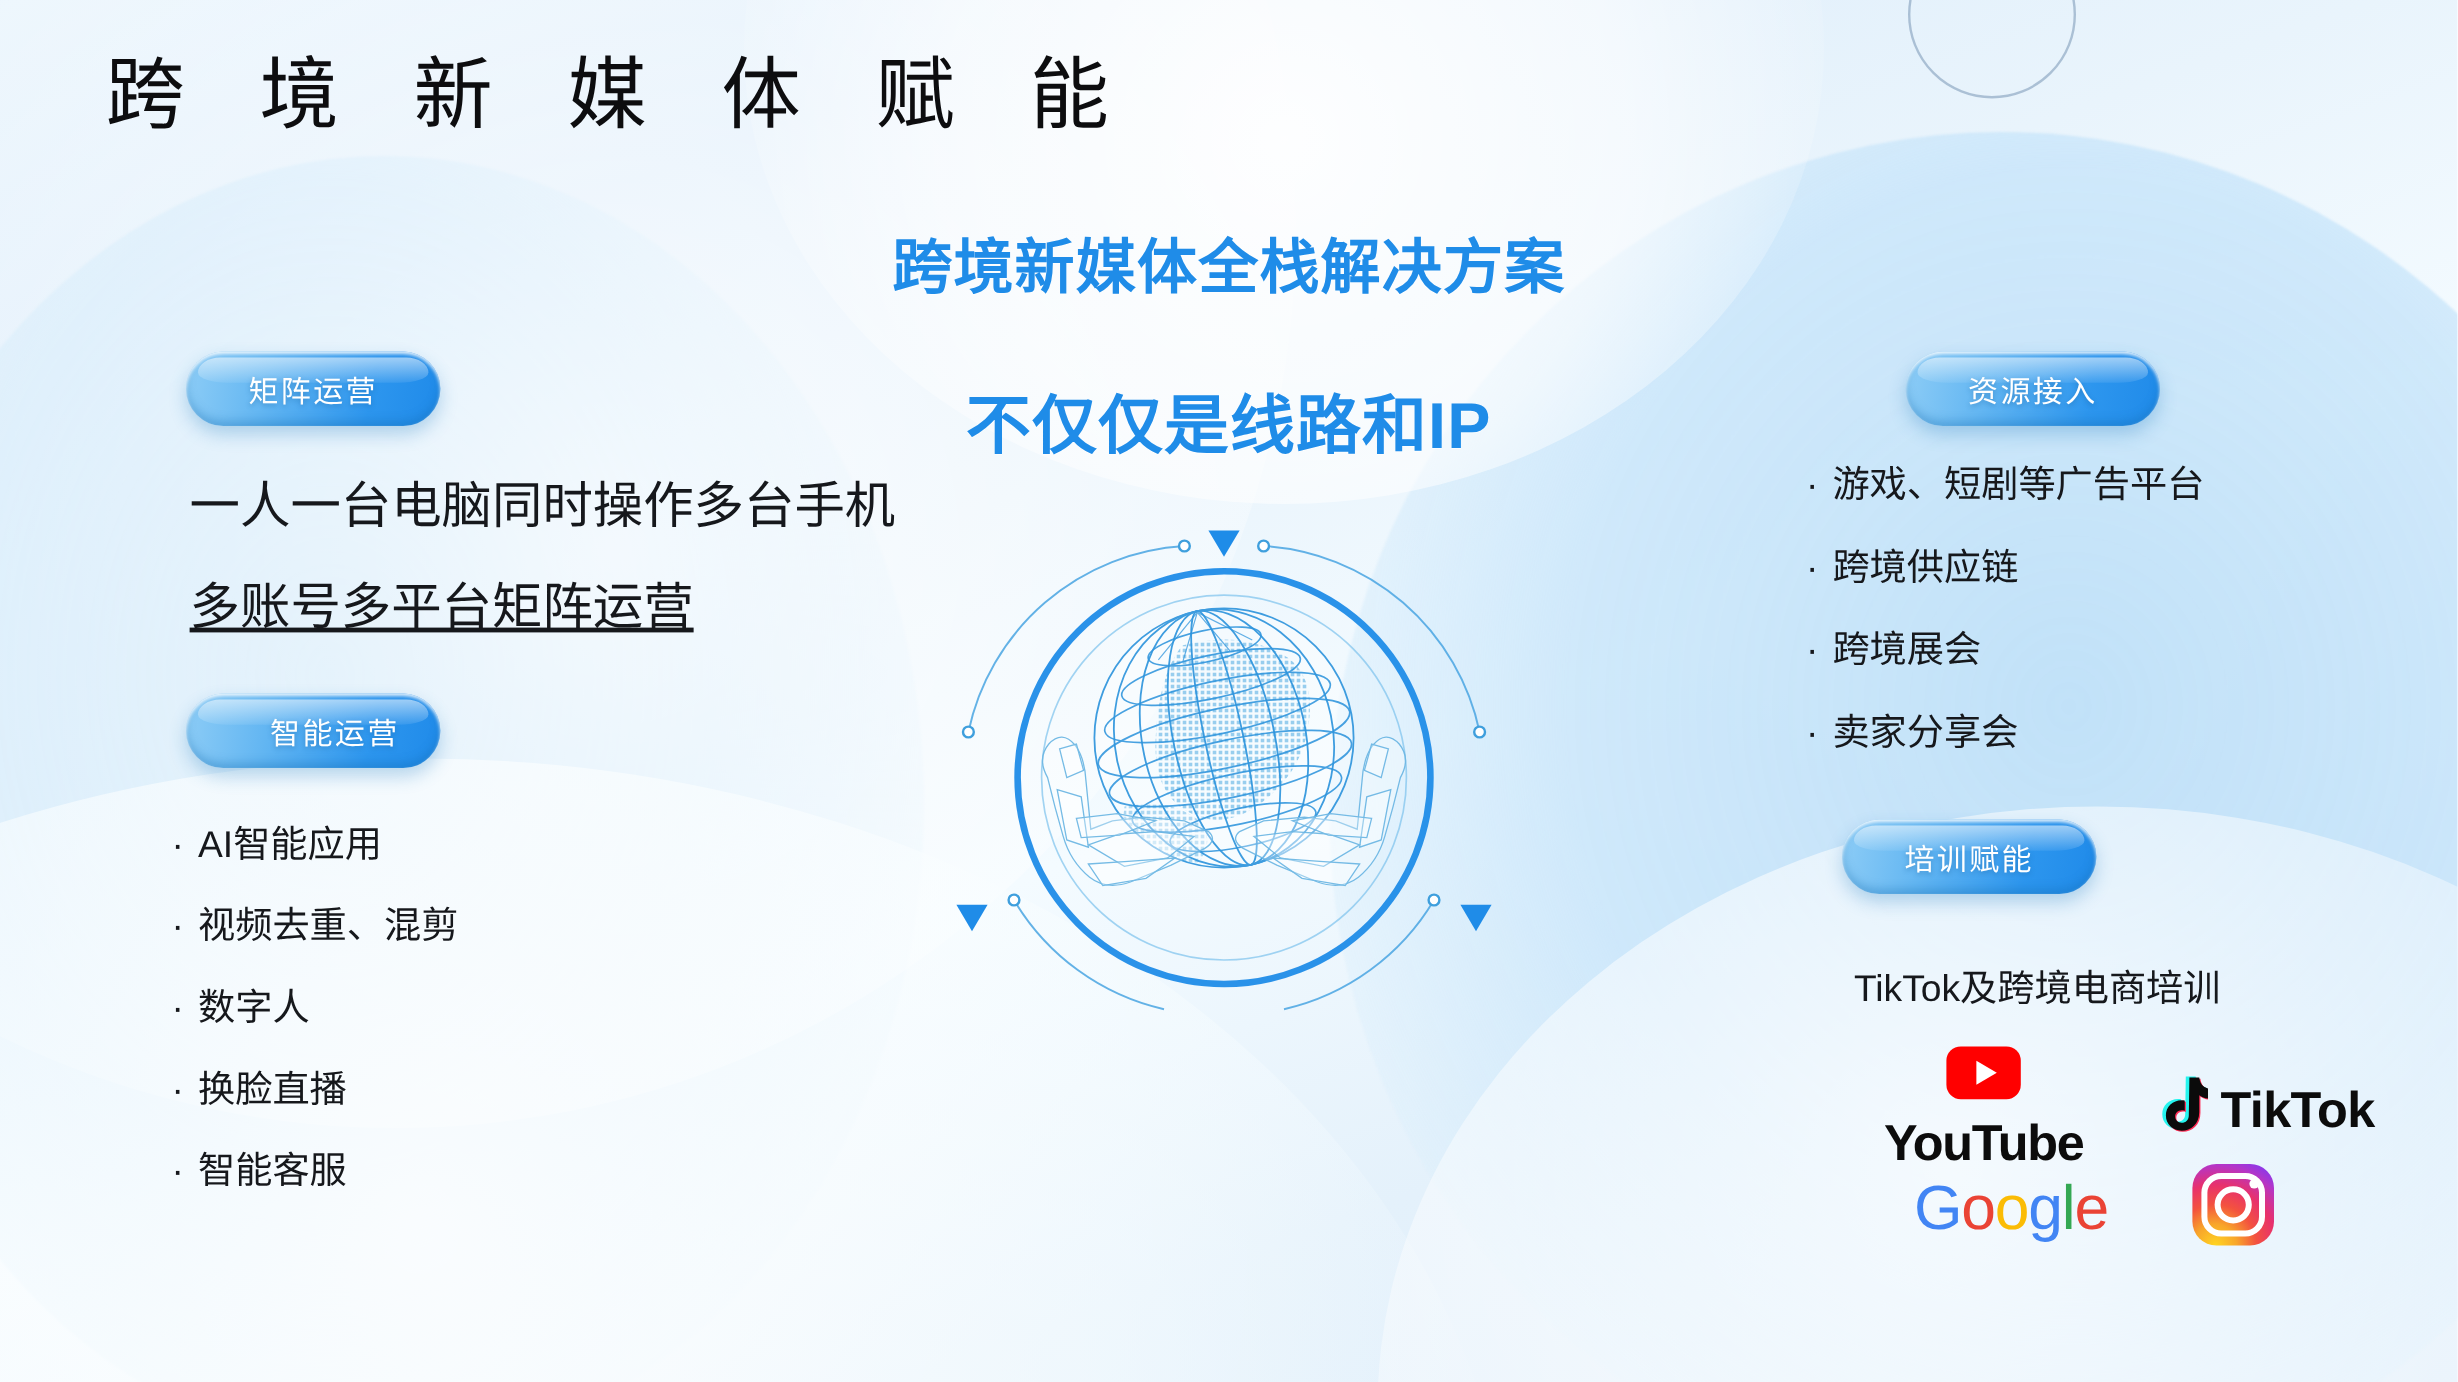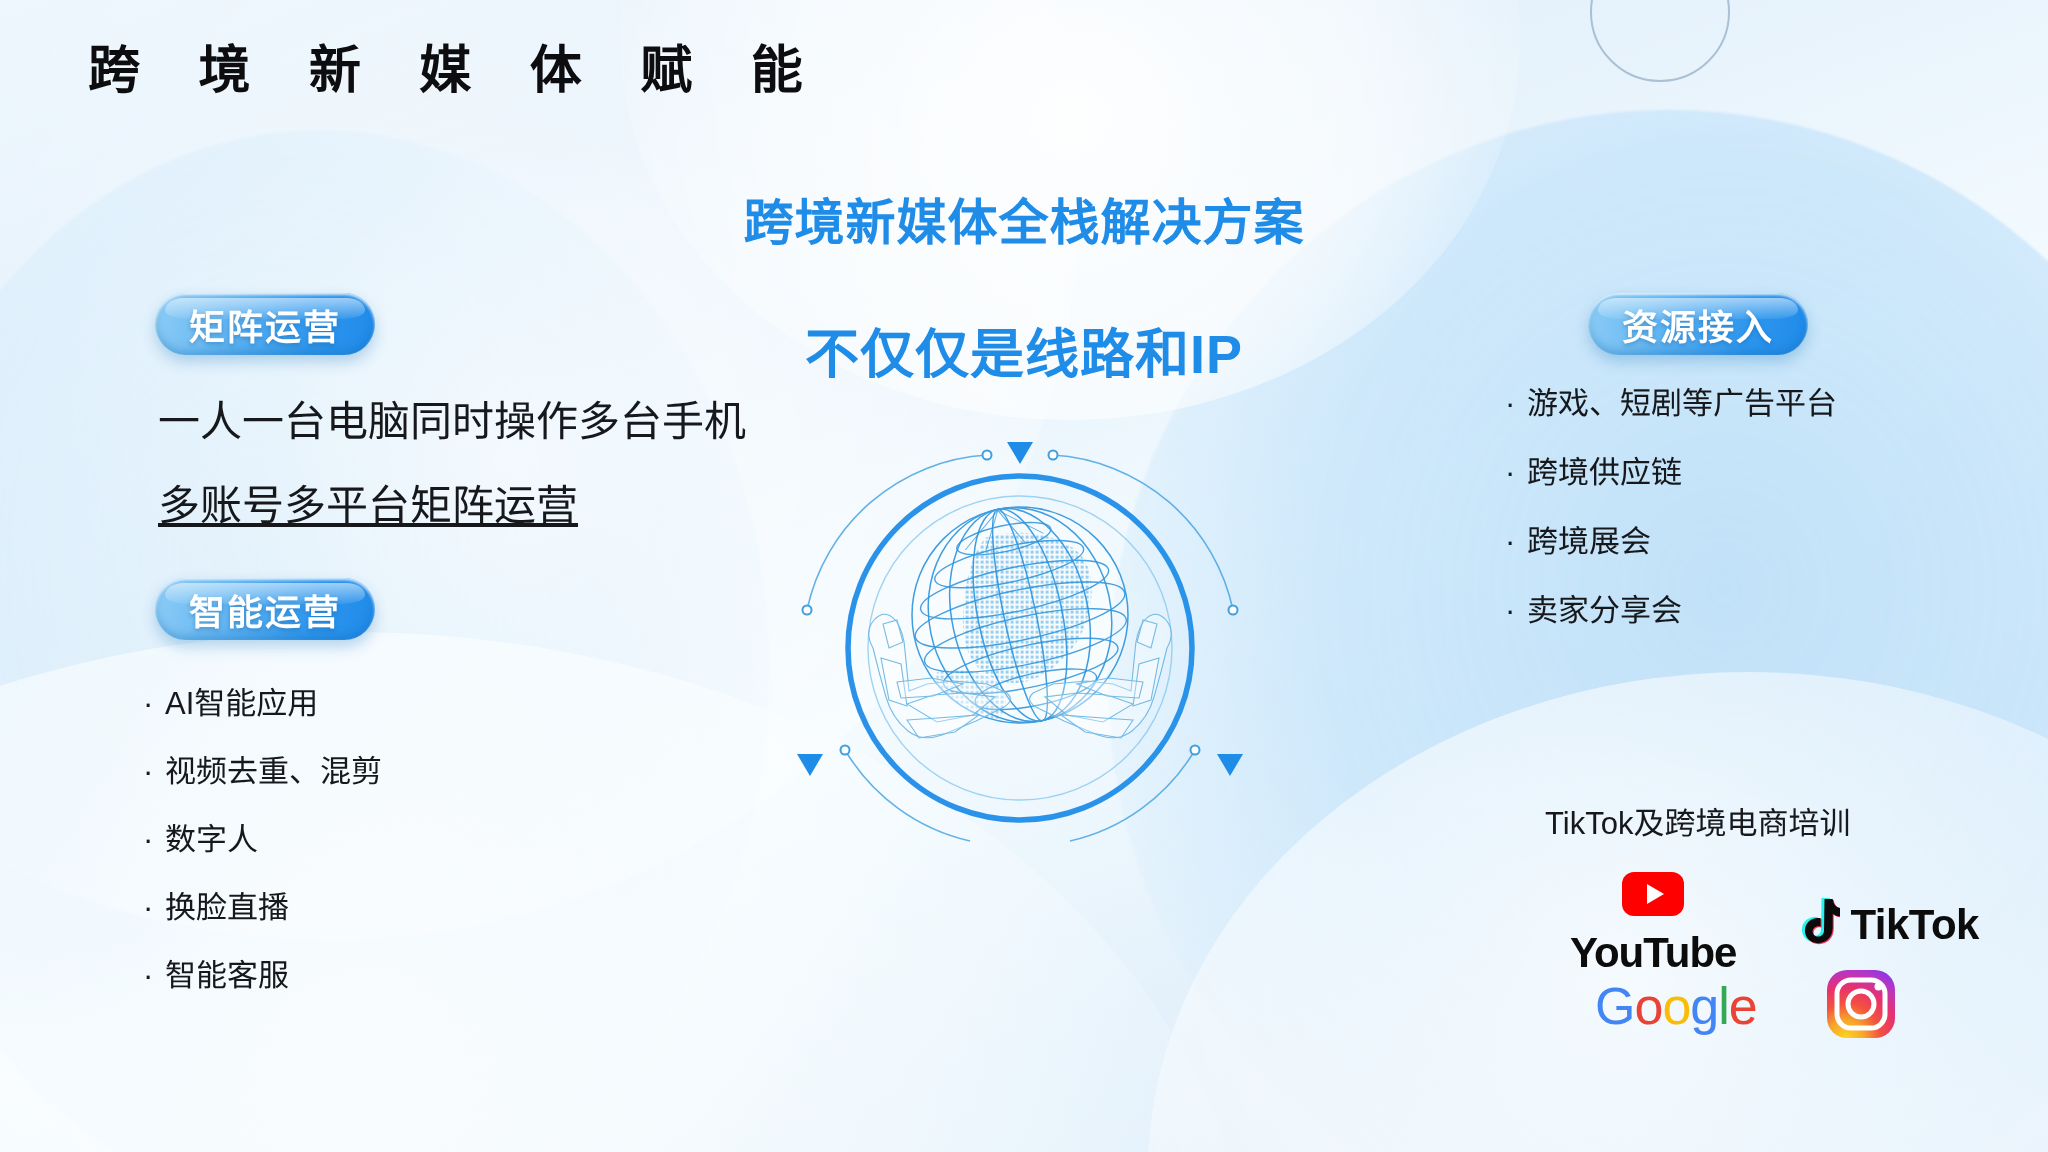--- a/index.html
+++ b/index.html
@@ -88,22 +88,22 @@
     border-radius: 50%;
     border: 2px solid rgba(120,150,180,0.55);
     box-sizing: border-box;
   }
 
   
   .main-title {
     position: absolute;
     left: 88px;
     top: 38px;
-    font-size: 52px;
-    font-weight: 700;
+    font-size: 66px;
+    font-weight: 400;
     letter-spacing: 22px;
     color: #0d0d0f;
     white-space: nowrap;
     line-height: 1.25;
     font-family: "Liberation Sans", "DejaVu Sans", sans-serif;
   }
 
   
   .center-head {
     position: absolute;
@@ -135,22 +135,22 @@
     box-sizing: border-box;
     border-radius: 34px;
     display: flex;
     align-items: center;
     justify-content: center;
     background: linear-gradient(100deg, #8ecdf6 0%, #63b6f2 32%, #2d96ee 72%, #1f8ae9 100%);
     box-shadow: 0 7px 14px rgba(41,128,196,0.30),
                 inset 0 2px 3px rgba(255,255,255,0.85),
                 inset 0 -4px 8px rgba(18,105,175,0.35);
     color: #ffffff;
-    font-size: 36px;
-    font-weight: 700;
+    font-size: 25px;
+    font-weight: 400;
     letter-spacing: 2px;
     white-space: nowrap;
     text-shadow: 0 2px 4px rgba(26,97,160,0.45);
   }
   .pill::after {
     content: "";
     position: absolute;
     left: 10px;
     right: 10px;
     top: 5px;
@@ -342,20 +342,23 @@
     <li>
       <span class="bullet-dot">·</span>
       <span>跨境展会</span>
     </li>
     <li>
       <span class="bullet-dot">·</span>
       <span>卖家分享会</span>
     </li>
   </ul>
 
+  <div class="pill pill-train">
+    <span>培训赋能</span>
+  </div>
 
   <div class="train-text">TikTok及跨境电商培训</div>
 
   <div class="logo-row logo-row-1">
     <div class="yt-logo">
       <span class="yt-badge">
         <span class="yt-tri"></span>
       </span>
       <span class="yt-word">YouTube</span>
     </div>

